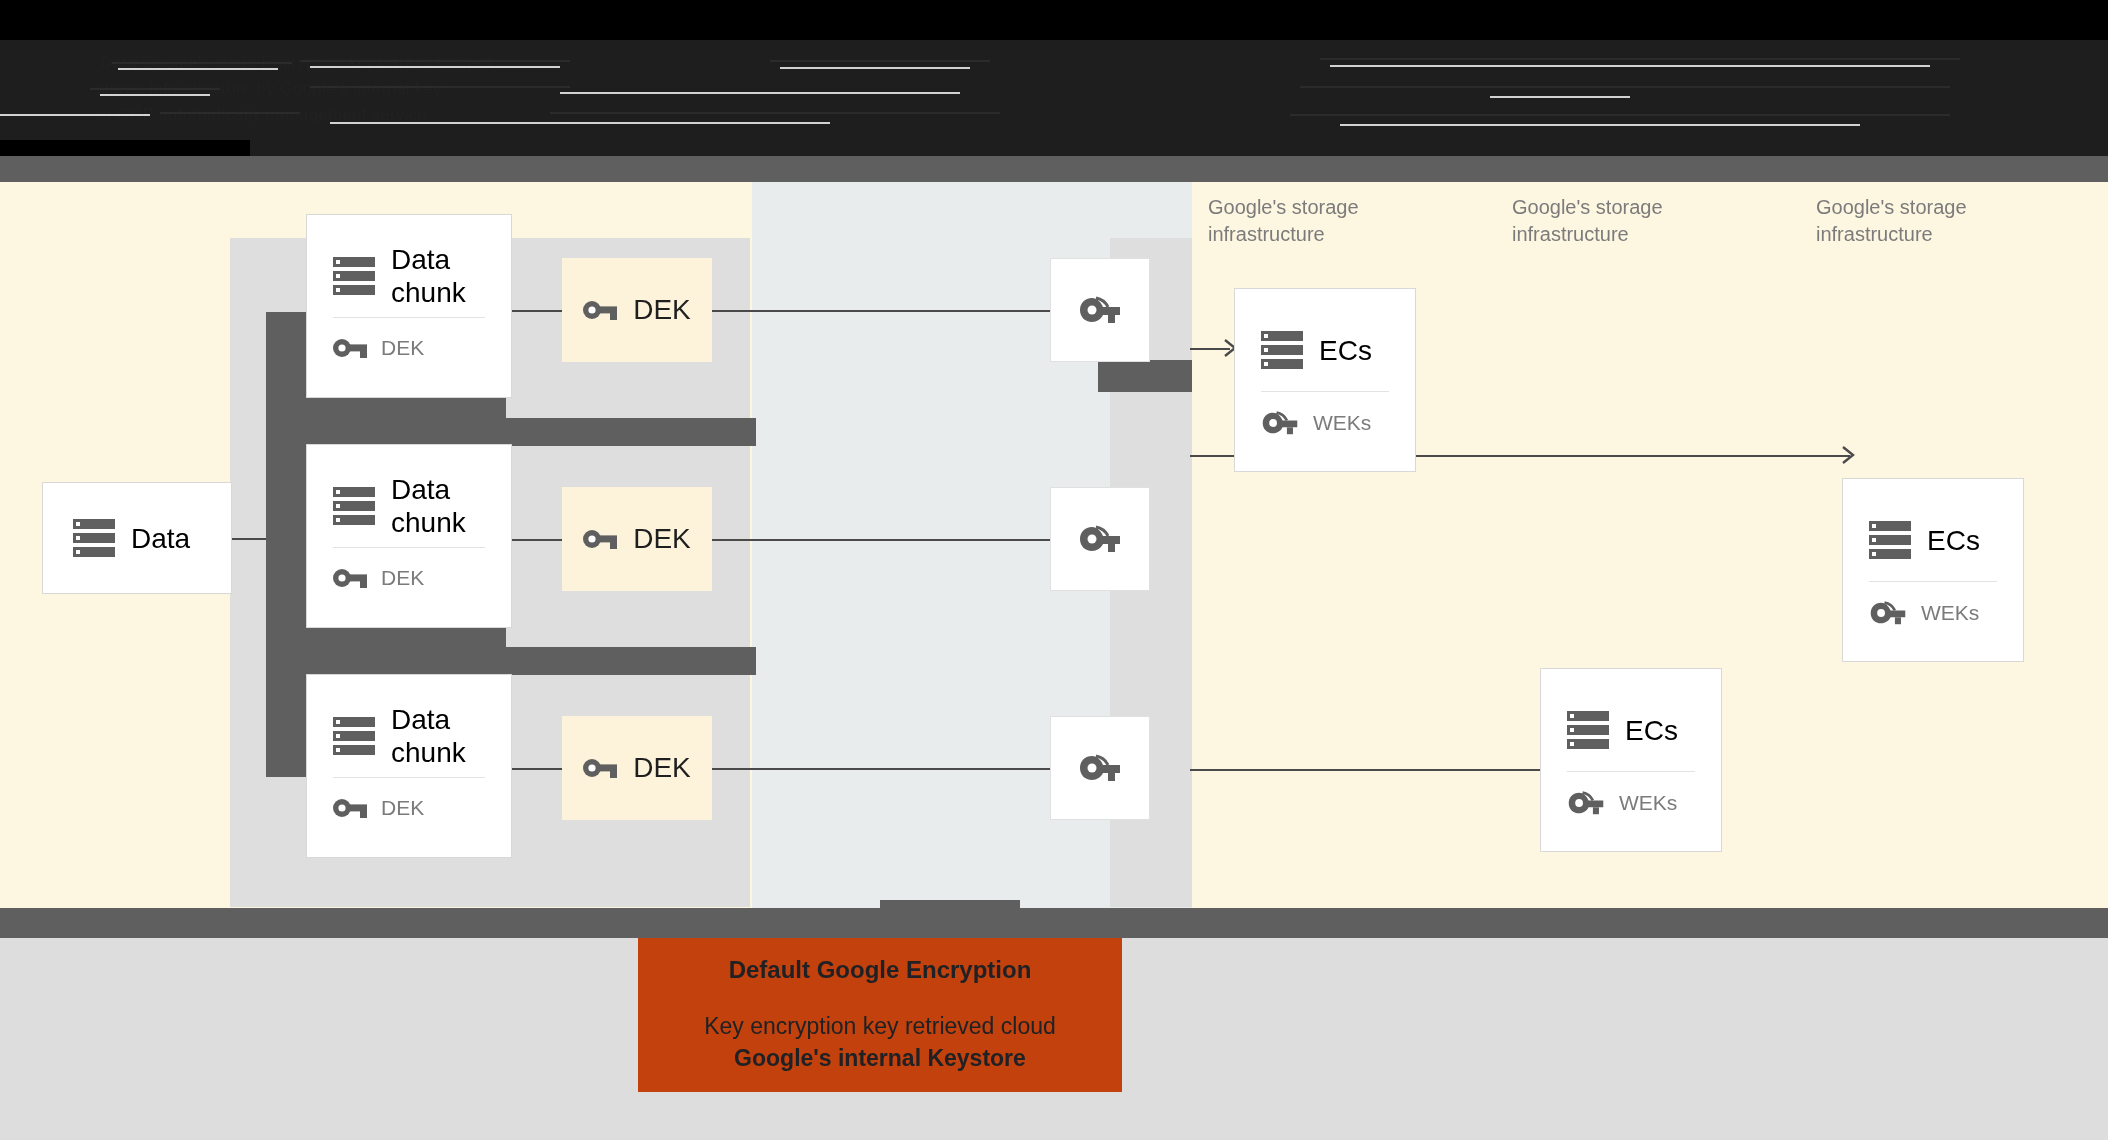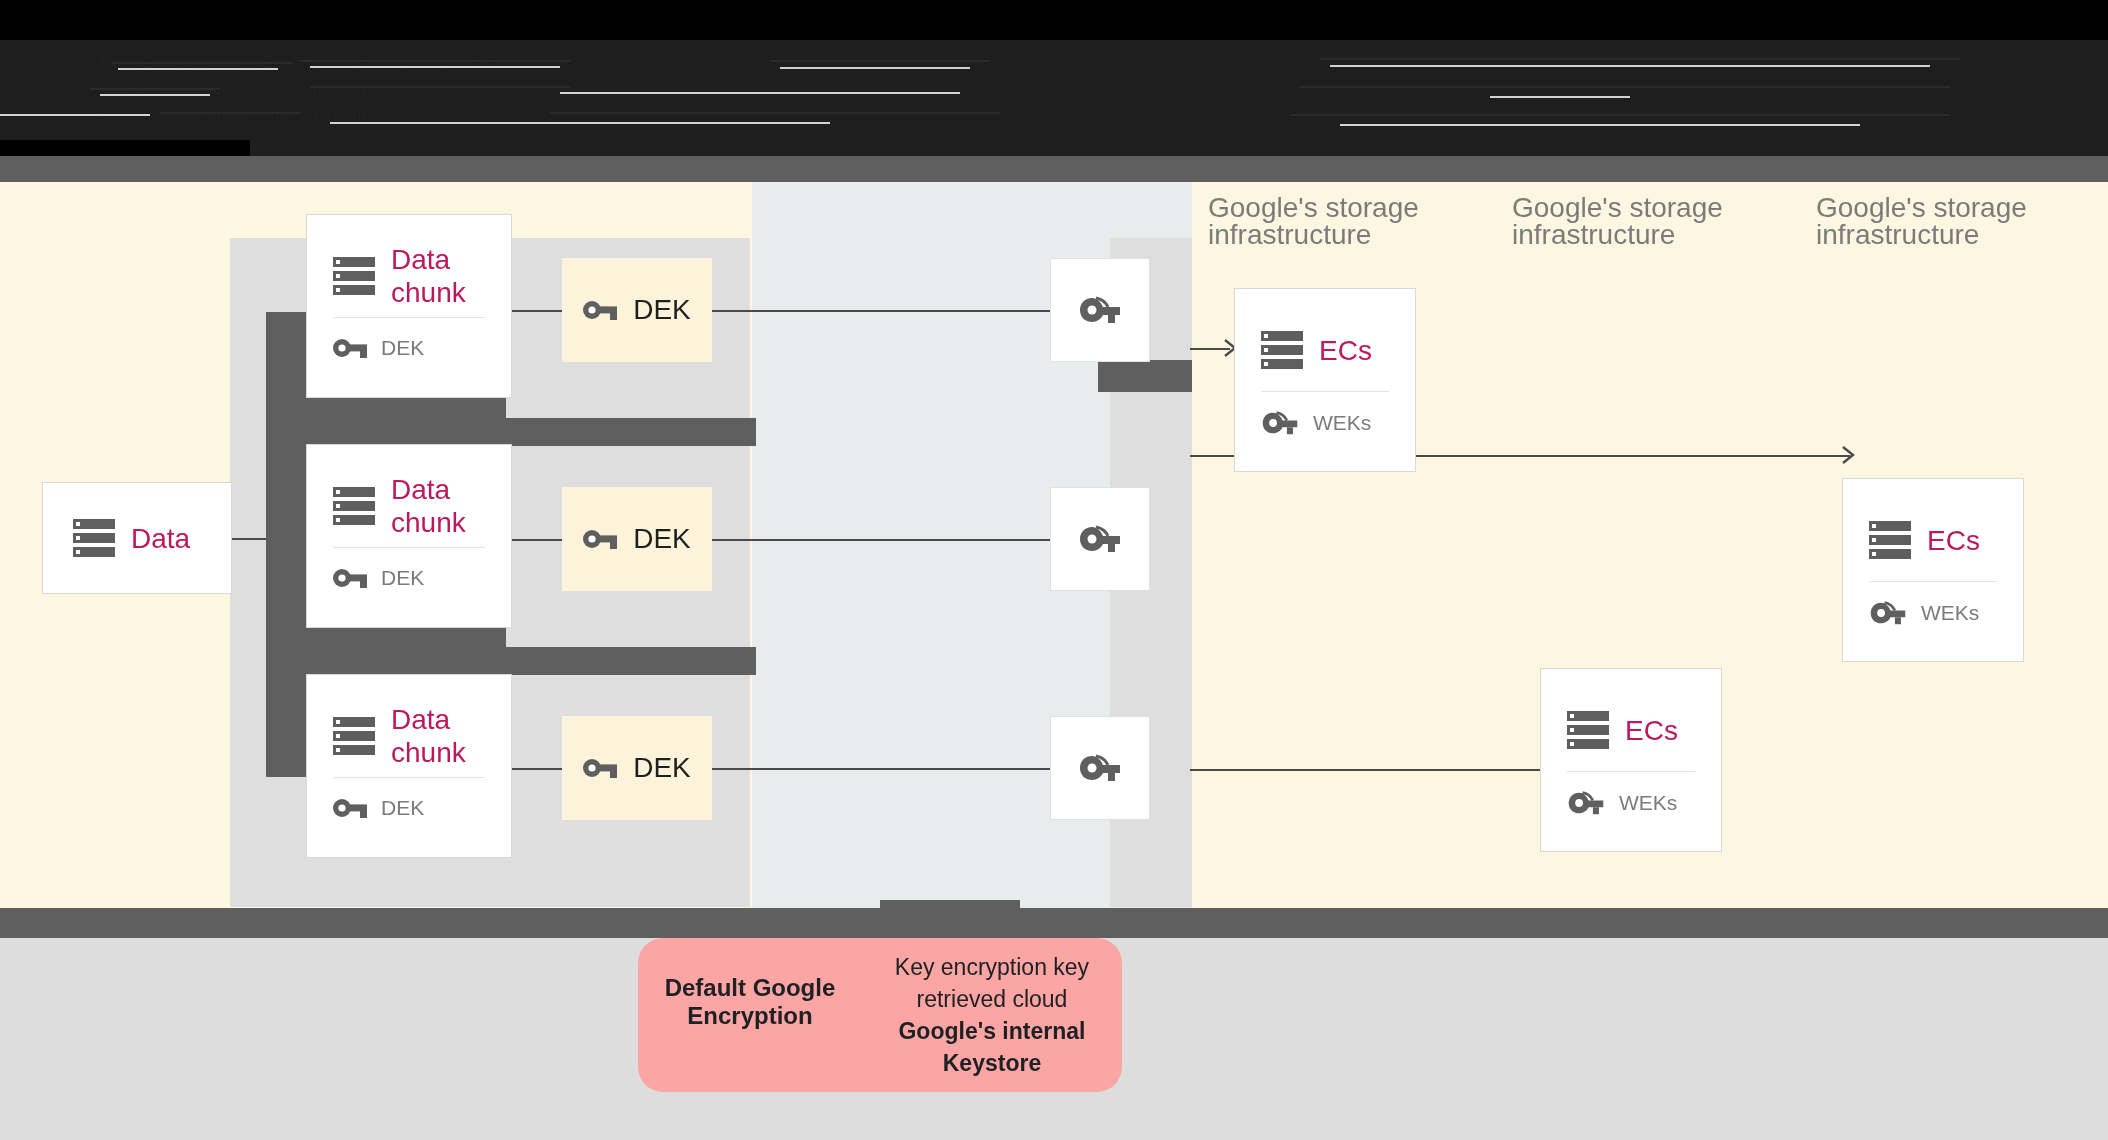--- a/index.html
+++ b/index.html
@@ -110,21 +110,21 @@
     margin: 6px 26px 0 26px;
   }
   .card-bottom {
     padding: 18px 22px 0 26px;
     display: flex;
     align-items: center;
     gap: 14px;
   }
   .card-title {
     font-size: 28px;
-    color: #be185d;
+    color: #000000;
     line-height: 33px;
   }
   .card-sub {
     font-size: 21px;
     color: #7b7b7b;
   }
 
   
   .ico-storage {
     width: 42px; height: 42px;
@@ -192,36 +192,35 @@
 
   
   .occl {
     position: absolute;
     background: #5f5f5f;
   }
 
   
   .infra-label {
     position: absolute;
-    font-size: 28px;
+    font-size: 20px;
     line-height: 27px;
     color: #7b7b7b;
     width: 230px;
   }
 
   
   .caption {
     position: absolute;
-    background: #fca5a5;
+    background: #c2410c;
     display: flex;
-    flex-direction: row;
+    flex-direction: column;
     align-items: center;
     justify-content: center;
     text-align: center;
-    border-radius: 25px;
   }
   .caption-title {
     font-size: 24px;
     font-weight: bold;
     color: #202124;
     margin-bottom: 26px;
   }
   .caption-body {
     font-size: 23px;
     color: #202124;

